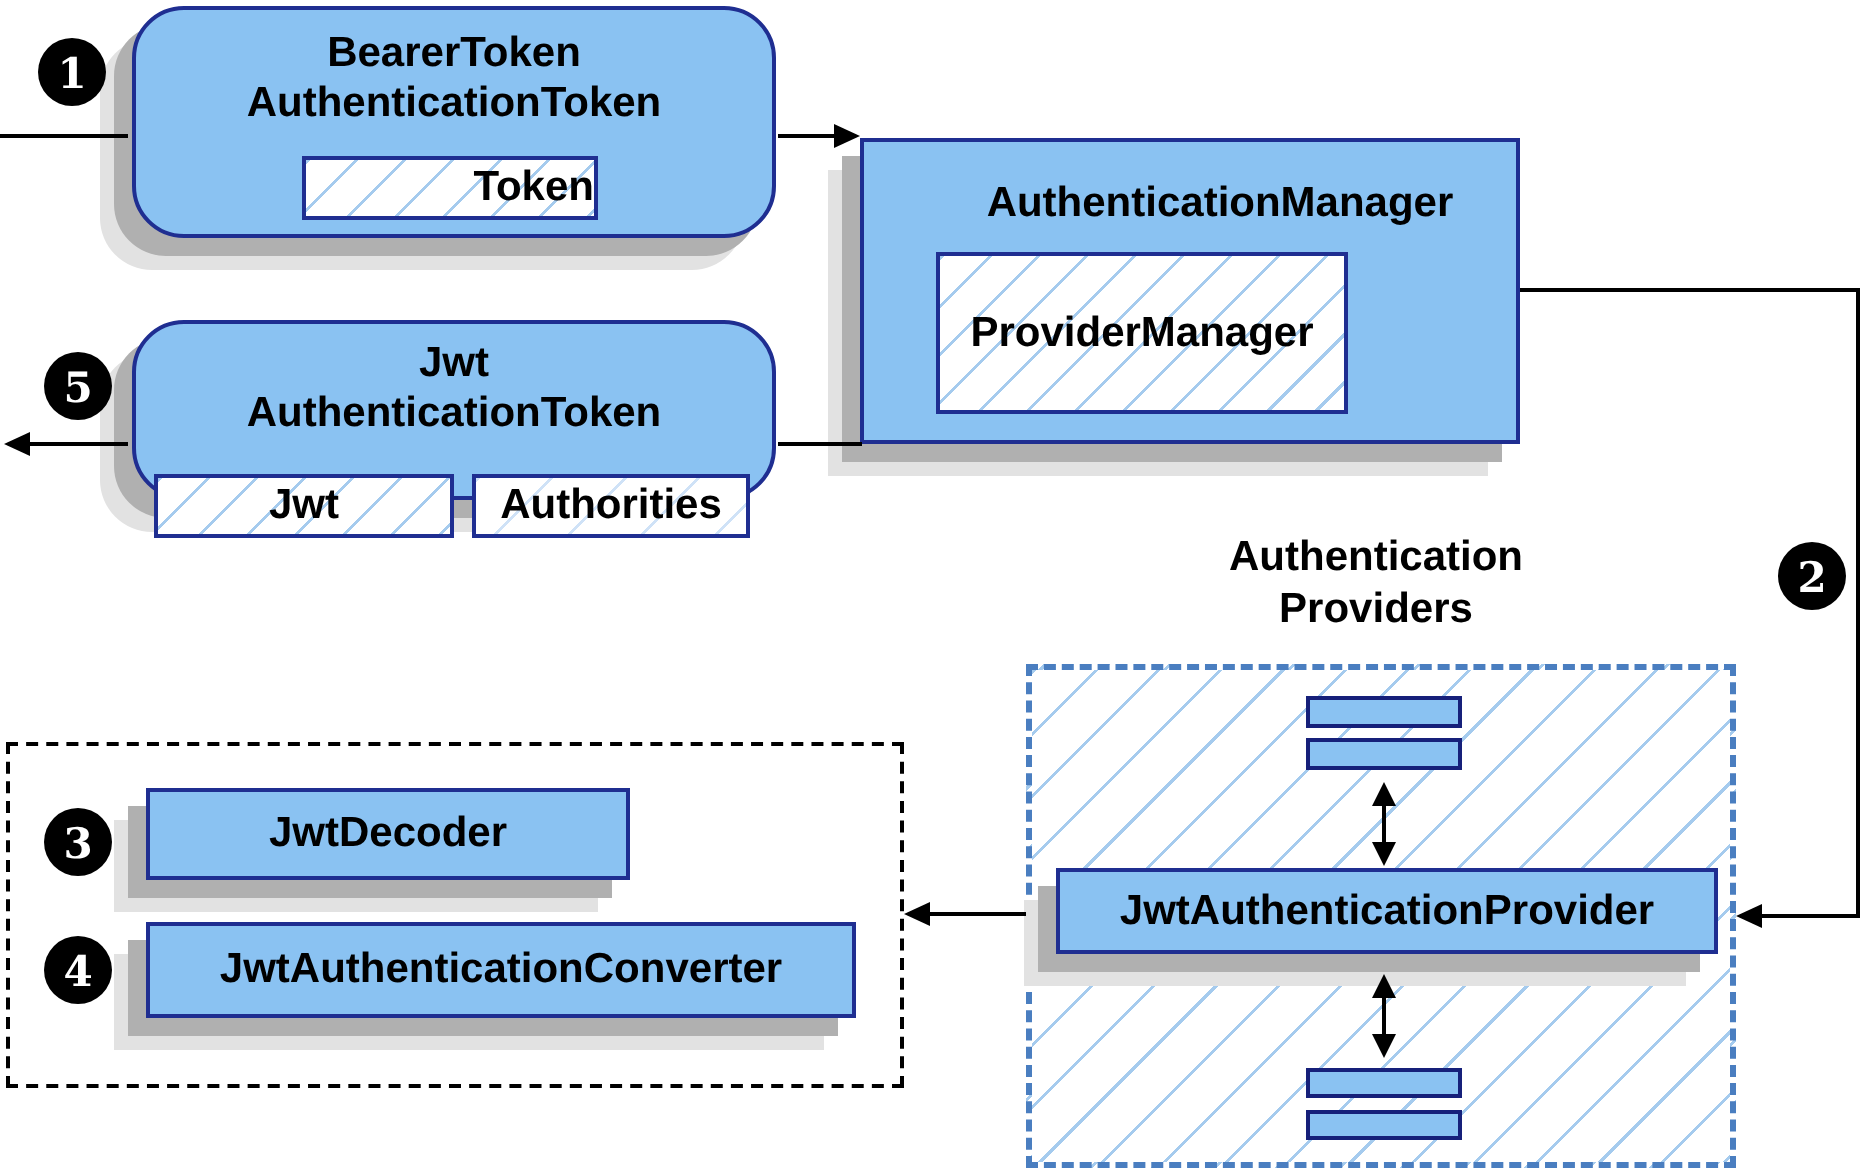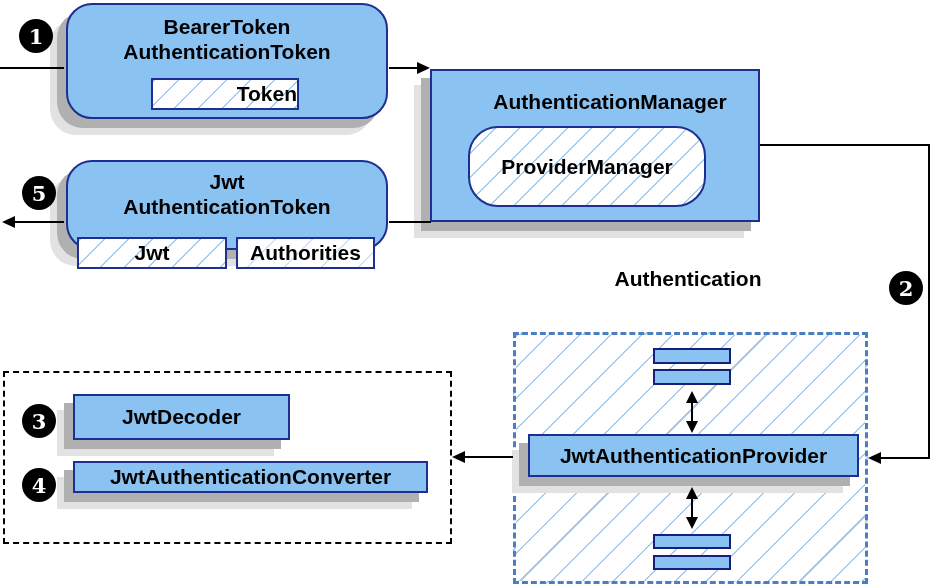--- a/index.html
+++ b/index.html
@@ -105,61 +105,62 @@
       <span style="display:block;">BearerToken</span>
       <span style="display:block;">AuthenticationToken</span>
     </div>
     <div class="abs hatch" style="left:83px;top:73px;width:148px;height:32px;justify-content:flex-end;">
       <span>Token</span>
     </div>
   </div>
 
   <div class="abs box" style="left:430px;top:69px;width:330px;height:153px;">
     <div class="title" style="margin-top:18px;padding-left:15px;">AuthenticationManager</div>
-    <div class="abs hatch" style="left:36px;top:55px;width:238px;height:81px;border-radius:30px;">
+    <div class="abs hatch" style="left:36px;top:55px;width:206px;height:81px;">
       <span>ProviderManager</span>
     </div>
   </div>
 
   <div class="abs box rounded" style="left:66px;top:160px;width:322px;height:90px;">
     <div class="title" style="margin-top:7px;">
       <span style="display:block;">Jwt</span>
       <span style="display:block;">AuthenticationToken</span>
     </div>
     <div class="abs hatch" style="left:9px;top:75px;width:150px;height:32px;">
       <span>Jwt</span>
     </div>
     <div class="abs plainslot" style="left:168px;top:75px;width:139px;height:32px;text-align:center;">
       <span>Authorities</span>
     </div>
   </div>
 
   <div class="abs heading" style="left:553px;top:266px;width:270px;">
     <span style="display:block;">Authentication</span>
+    <span style="display:block;">Providers</span>
   </div>
 
   <div class="abs providers-region" style="left:513px;top:332px;width:355px;height:252px;">
     <div class="abs bar" style="left:137px;top:13px;width:78px;height:16px;"></div>
     <div class="abs bar" style="left:137px;top:34px;width:78px;height:16px;"></div>
 
     <div class="abs box centered-label" style="left:12px;top:99px;width:331px;height:43px;">
       <span>JwtAuthenticationProvider</span>
     </div>
 
     <div class="abs bar" style="left:137px;top:199px;width:78px;height:15px;"></div>
     <div class="abs bar" style="left:137px;top:220px;width:78px;height:15px;"></div>
   </div>
 
   <div class="abs black-dashed-region" style="left:3px;top:371px;width:449px;height:173px;"></div>
 
-  <div class="abs box centered-label" style="left:73px;top:394px;width:217px;height:46px;">
+  <div class="abs box centered-label" style="left:73px;top:394px;width:242px;height:46px;">
     <span>JwtDecoder</span>
   </div>
 
-  <div class="abs box centered-label" style="left:73px;top:461px;width:355px;height:32px;">
+  <div class="abs box centered-label" style="left:73px;top:461px;width:355px;height:48px;">
     <span>JwtAuthenticationConverter</span>
   </div>
 
   <svg class="connector-layer" viewBox="0 0 932 584">
 
     <line x1="0" y1="68" x2="64" y2="68"></line>
 
     <line x1="389" y1="68" x2="419" y2="68"></line>
     <polygon points="430,68 417,62 417,74"></polygon>
 

